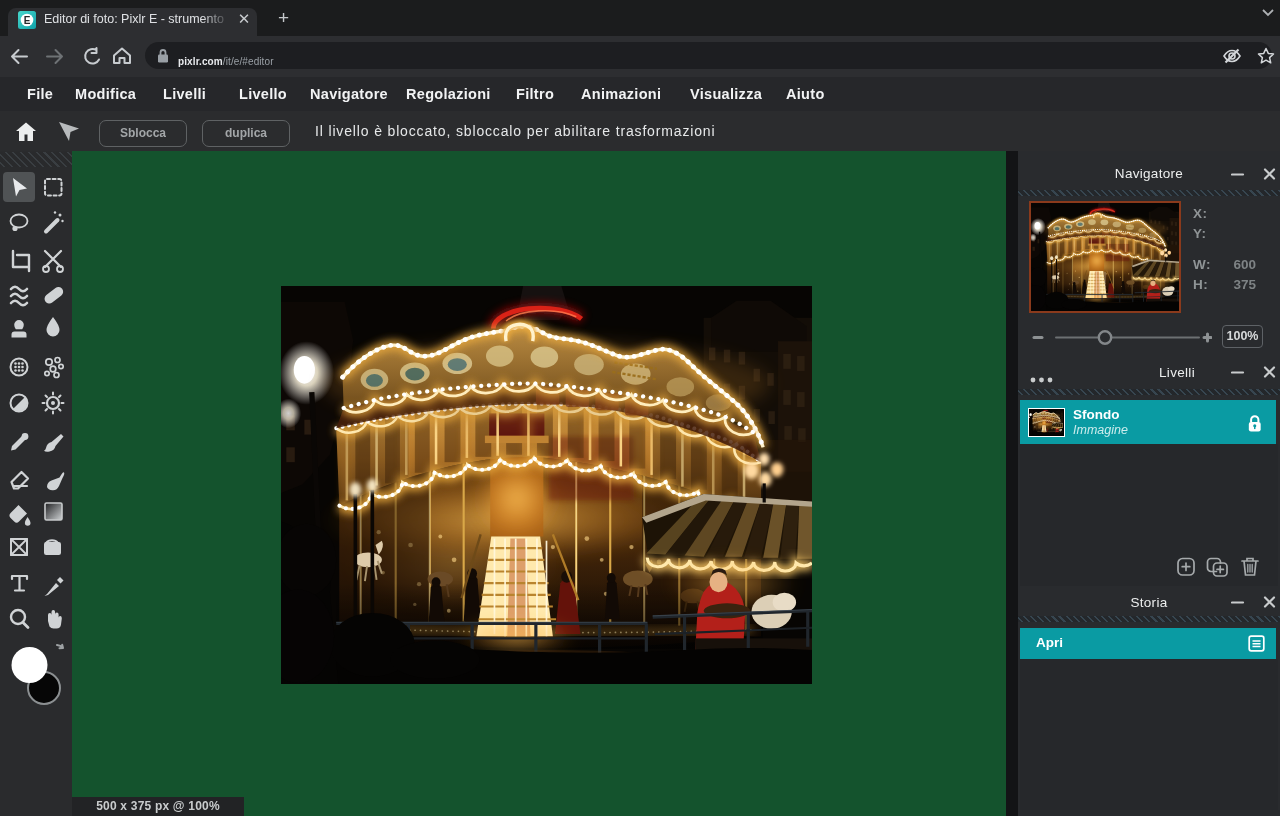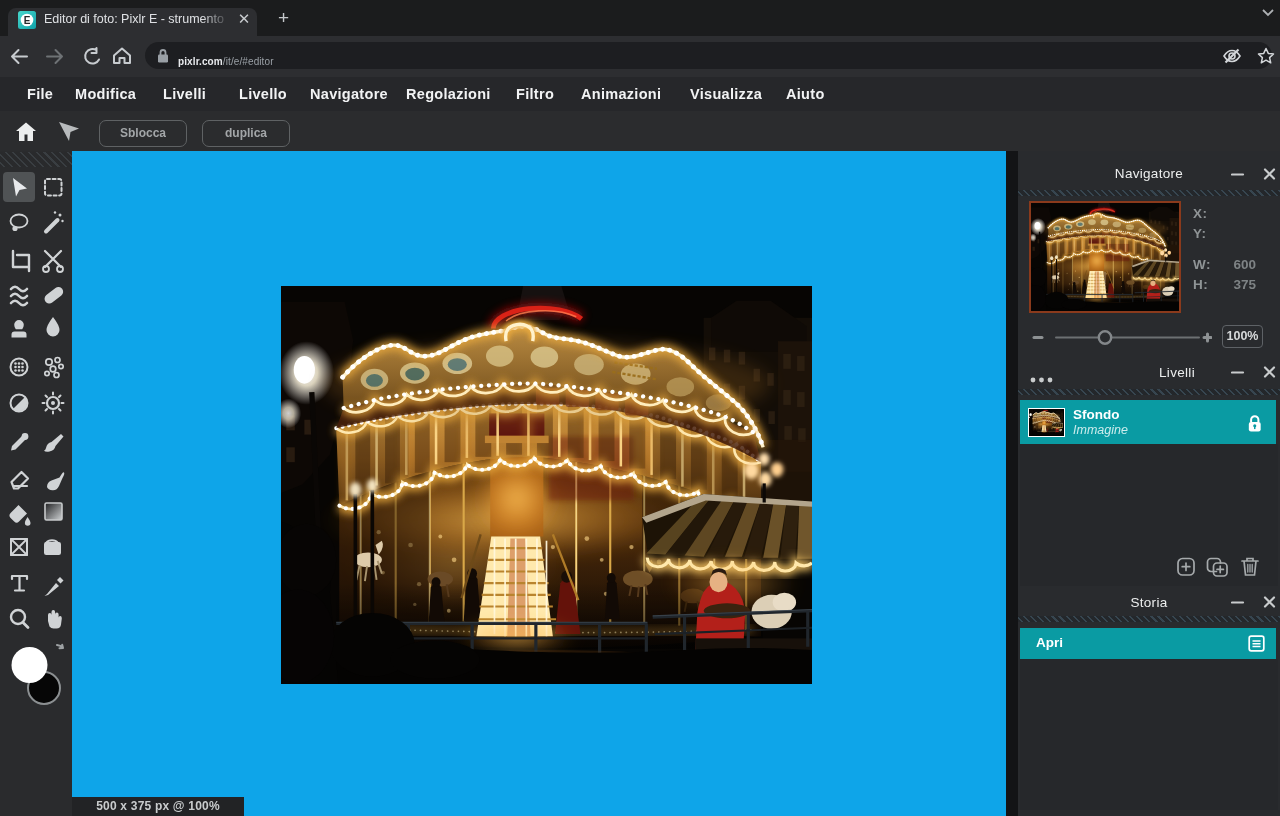--- a/index.html
+++ b/index.html
@@ -31,21 +31,21 @@
   #optbar { left:0; top:111px; width:1280px; height:40px; background:#2b2c2e; }
   .obtn { position:absolute; top:120px; height:27px; border:1px solid #5f6264; border-radius:7px;
      color:#a3a6a8; font-size:12px; font-weight:600; text-align:center; }
   #optmsg { left:315px; top:123px; position:absolute; color:#e6e8e9; font-size:14px; font-weight:500; letter-spacing:.85px;}
 
   
   #tools { left:0; top:151px; width:72px; height:665px; background:#2a2b2d; }
   #toolhatch { left:0; top:152px; width:72px; height:15px;
      background:repeating-linear-gradient(45deg,#292a2c 0 2.5px,#3b4044 2.5px 4px,#292a2c 4px 5.5px); opacity:.9;}
   #seltool { left:3px; top:172px; width:32px; height:30px; background:#505355; border-radius:4px; }
-  #canvas { left:72px; top:151px; width:934px; height:665px; background:#0ea5e9; }
+  #canvas { left:72px; top:151px; width:934px; height:665px; background:#14532d; }
   #gutter { left:1006px; top:151px; width:12px; height:665px; background:#131416; }
   #statusbox { left:0px; top:646px; width:172px; height:19px; background:#222325; color:#c9cccd;
      font-size:12px; font-weight:600; letter-spacing:.2px; line-height:19px; text-align:center;}
 
   
   #panel { left:1018px; top:151px; width:262px; height:665px; background:#292b2e; }
   .phead { position:absolute; width:262px; text-align:center; color:#eceeee; font-size:13.5px; font-weight:400; letter-spacing:.3px;}
   .hatch { position:absolute; left:0; width:262px; height:6px;
      background:repeating-linear-gradient(45deg,#22262a 0 2.5px,#3a4c58 2.5px 4px,#22262a 4px 5px); opacity:.8; }
   .section-dark { position:absolute; left:2px; width:258px; background:#26282b; }
@@ -117,20 +117,21 @@
 
   <div id="optbar" class="abs"></div>
   <svg class="abs" style="left:14px;top:120px" width="24" height="24" viewBox="0 0 24 24">
     <path d="M12 2.5 L22 11 h-3 v10 h-5.5 v-6.5 h-3 V21 H5 V11 H2 z" fill="#eceeee"></path>
   </svg>
   <svg class="abs" style="left:57px;top:120px" width="25" height="23" viewBox="0 0 25 23">
     <path d="M2 2 L22 8.5 13.5 12 12 21 z" fill="#b8bbbd"></path>
   </svg>
   <div class="obtn" style="left:99px; width:88px; line-height:25px;">Sblocca</div>
   <div class="obtn" style="left:202px; width:88px; line-height:25px;">duplica</div>
+  <div id="optmsg">Il livello è bloccato, sbloccalo per abilitare trasformazioni</div>
 
   <div id="tools" class="abs"></div>
   <div id="toolhatch" class="abs"></div>
   <div id="seltool" class="abs"></div>
   <svg id="toolicons" class="abs" style="left:0;top:151px" width="72" height="560" viewBox="0 0 72 560">
 
     <g fill="none" stroke="#d0d3d5" stroke-width="1.8" stroke-linecap="round" stroke-linejoin="round">
 
       <path d="M13 27 L27 37.5 19.5 39 16 45.5 z" fill="#e8eaec" stroke="none"></path>
       <rect x="45" y="28" width="16.5" height="16.5" rx="2" stroke-dasharray="3 2.6" stroke-width="2"></rect>

